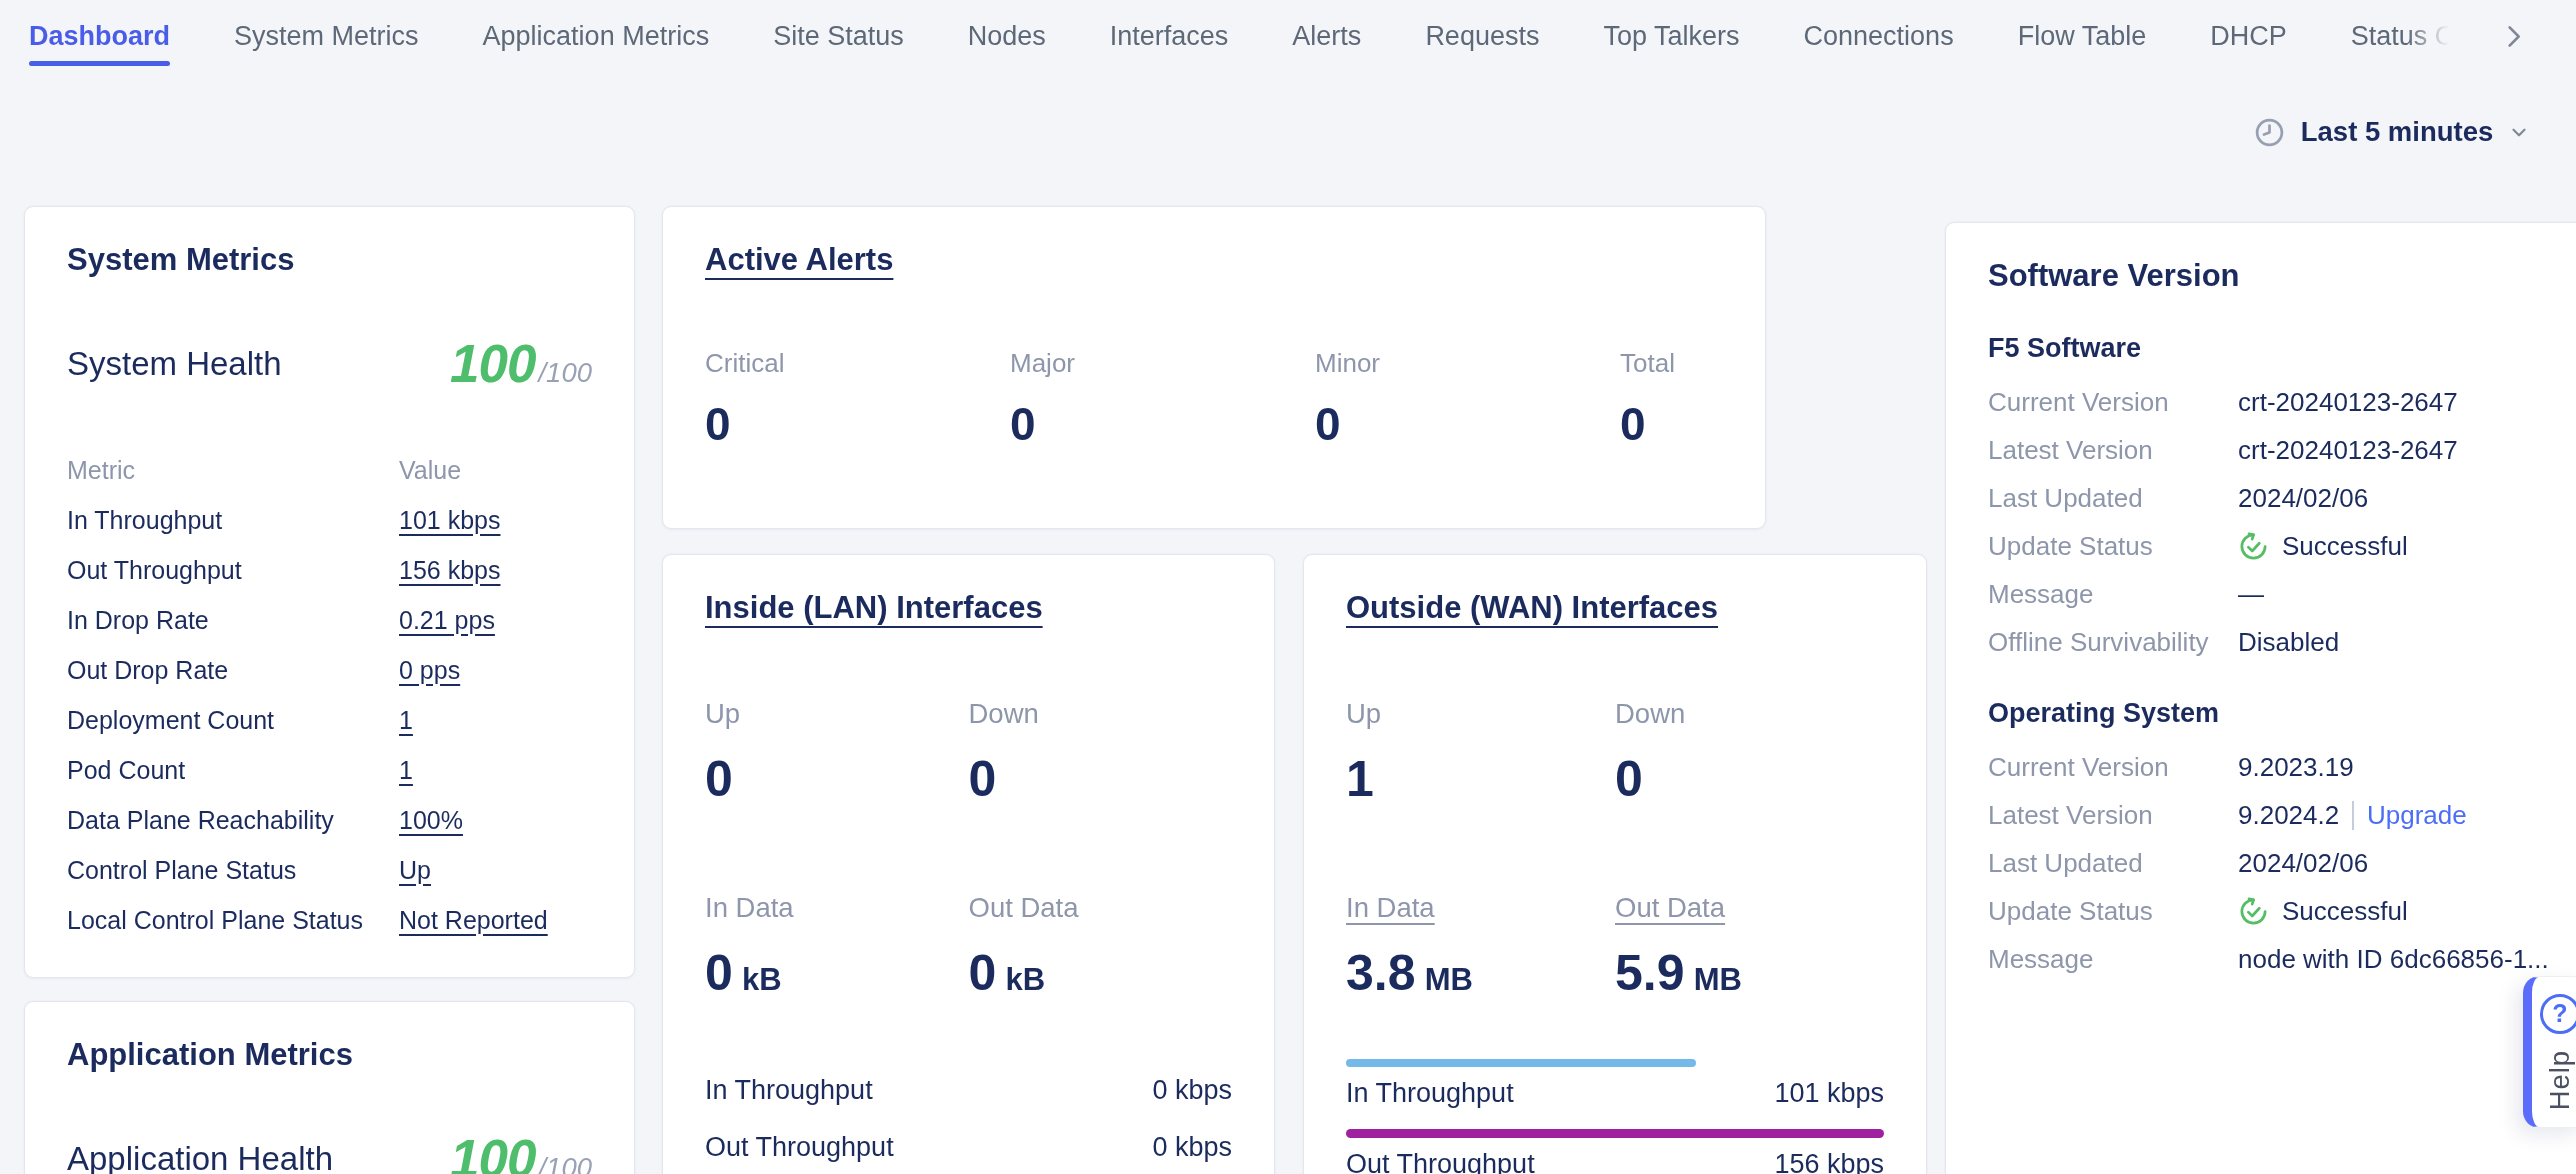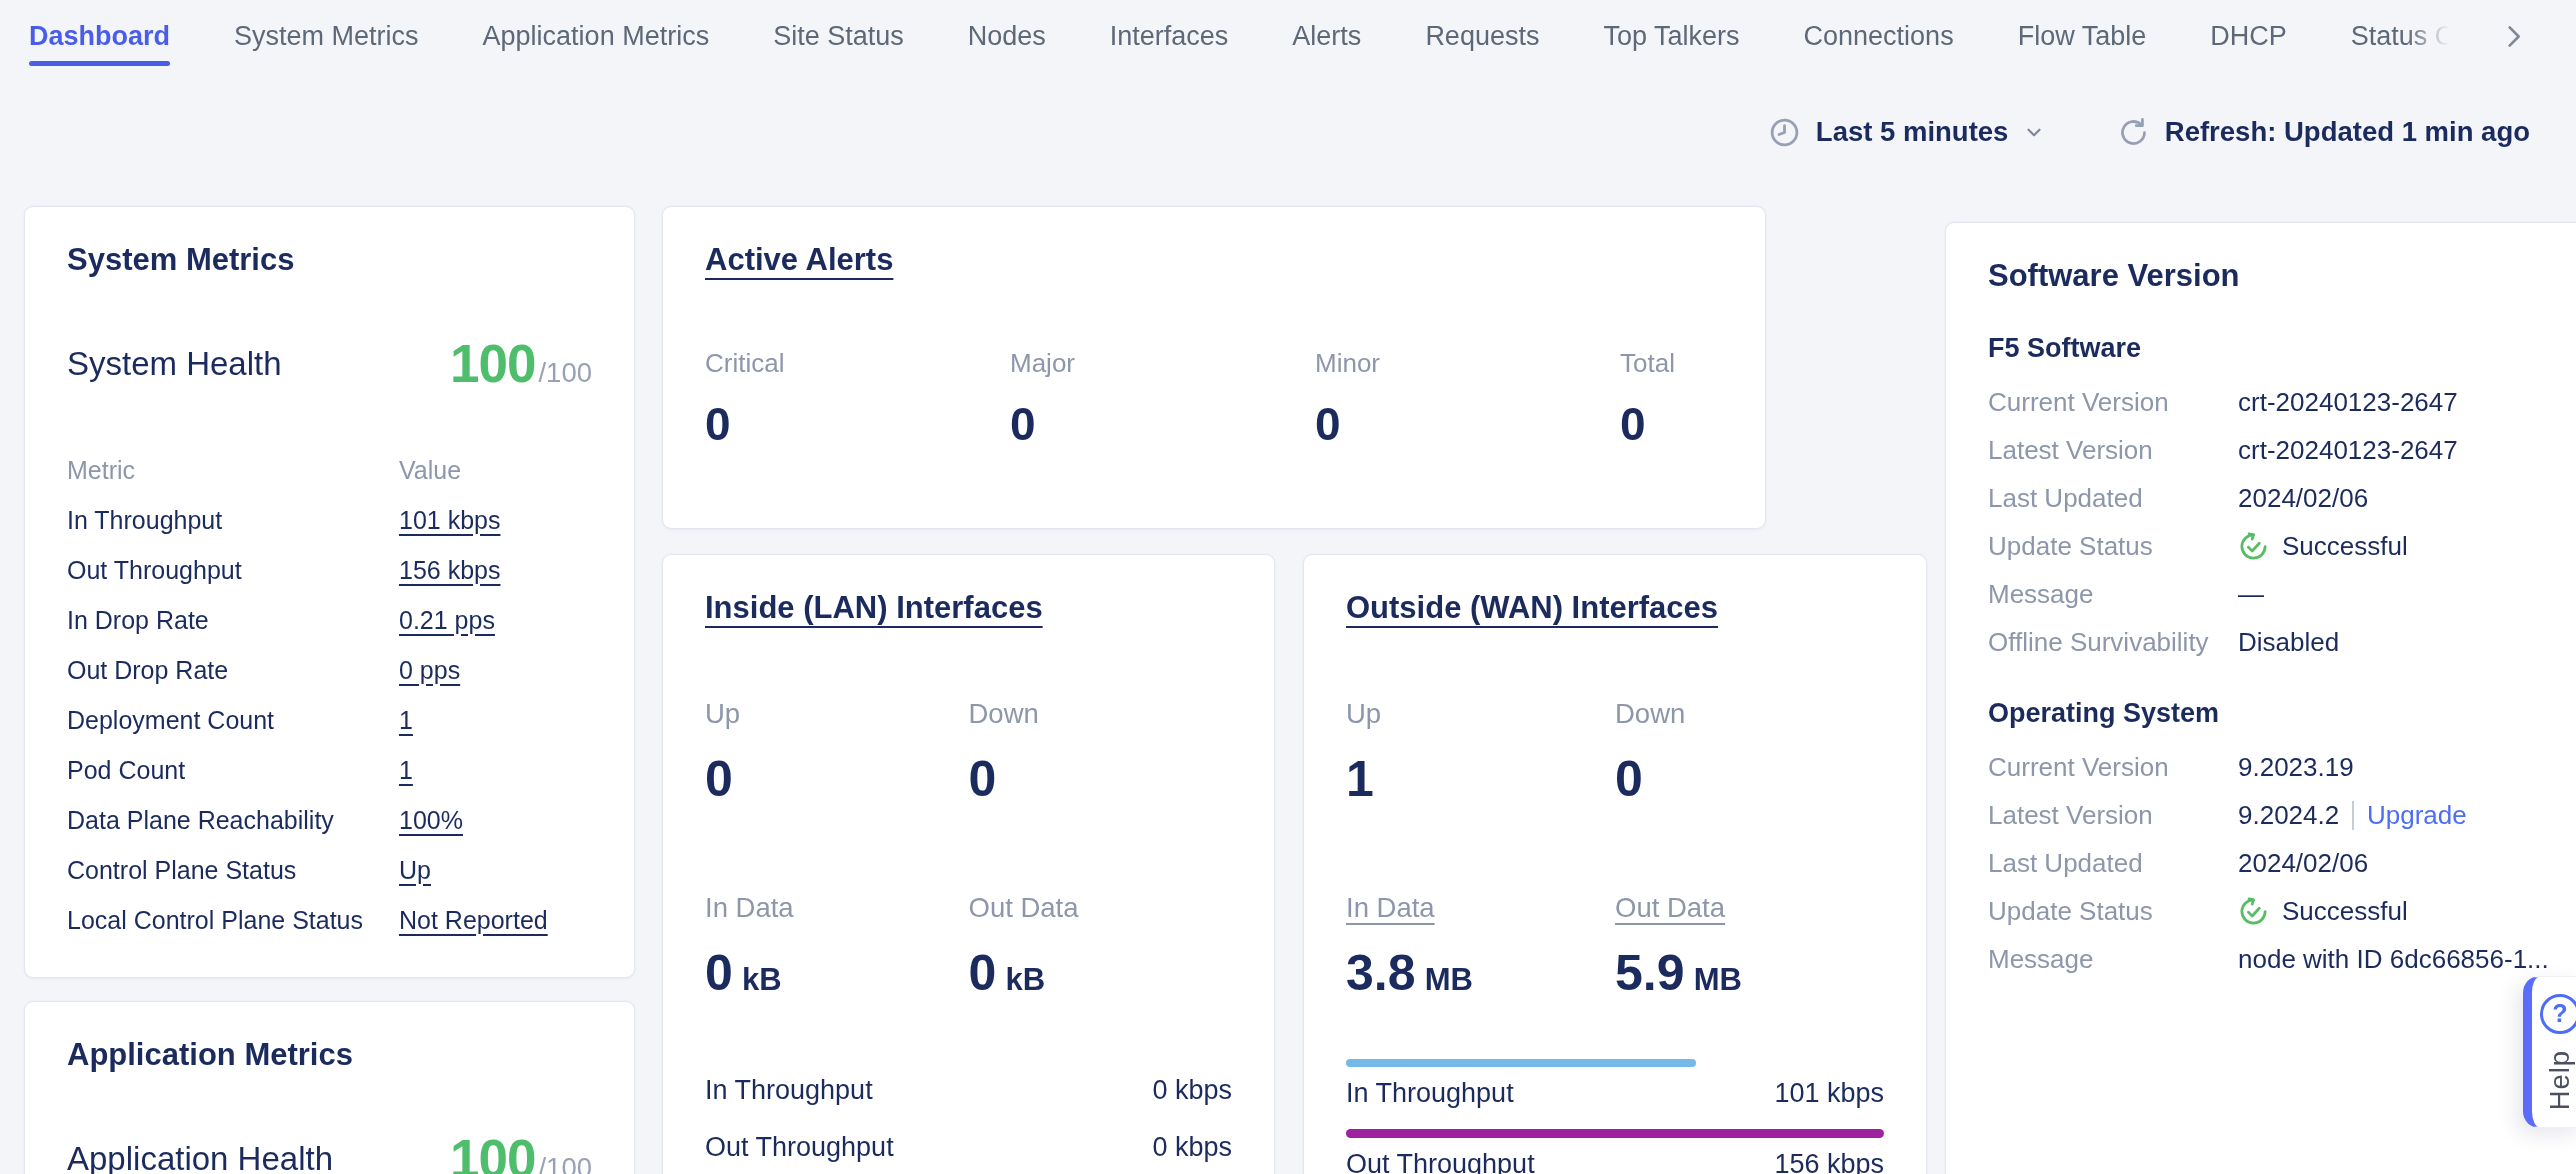--- a/index.html
+++ b/index.html
@@ -36,21 +36,21 @@
   #card-system  { left: 24px;  top: 206px; width: 611px;  height: 772px; }
   #card-alerts  { left: 662px; top: 206px; width: 1104px; height: 323px; }
   #card-lan     { left: 662px; top: 554px; width: 613px;  height: 716px; }
   #card-wan     { left: 1303px;top: 554px; width: 624px;  height: 716px; }
   #card-sw      { left: 1945px;top: 222px; width: 730px;  height: 960px; }
   #card-app     { left: 24px;  top: 1001px; width: 611px; height: 275px; }
 
   
   .health-row { display: flex; justify-content: space-between; align-items: center; margin-top: 55px; }
   .health-label { font-size: 33px; color: #1b2b5e; }
-  .health-value { display: flex; align-items: baseline; }
+  .health-value { display: flex; align-items: baseline; font-style: italic; }
   .health-num { font-size: 53px; font-weight: 700; color: #4fbe6c; letter-spacing: -0.9px; }
   .health-suffix { font-size: 27.5px; color: #99a1b4; margin-left: 2.8px; }
 
   
   .mtable { margin-top: 51px; }
   .mrow { display: grid; grid-template-columns: 332px 1fr; align-items: center; height: 50px; font-size: 25px; }
   .mhead { color: #8d96aa; }
   .mlabel { color: #1b2b5e; }
   .mvalue a, .val-link { color: #1b2b5e; text-decoration: underline; text-underline-offset: 4.6px; cursor: pointer; }
 
@@ -134,29 +134,20 @@
           <path d="M12 7v5l-4 1.5"></path>
         </svg>
     </span>
     <span class="tool-text">Last 5 minutes</span>
     <span>
       <svg class="icon" width="22" height="22" viewBox="0 0 24 24" fill="none" stroke="#7f8798" stroke-width="2.4" stroke-linecap="round" stroke-linejoin="round">
           <polyline points="6 9.5 12 15.5 18 9.5"></polyline>
         </svg>
     </span>
   </div>
-  <div class="tool-group">
-    <span>
-      <svg class="icon" width="33" height="33" viewBox="0 0 24 24" fill="none" stroke="#97a0b3" stroke-width="2" stroke-linecap="round" stroke-linejoin="round">
-          <path d="M20 12a8 8 0 1 1-2.4-5.7"></path>
-          <polyline points="18.5 2.5 18.5 7 14 7"></polyline>
-        </svg>
-    </span>
-    <span class="tool-text">Refresh: Updated 1 min ago</span>
-  </div>
 </div>
 
 <section class="card" id="card-system">
   <h2 class="card-title" style="margin:0">System Metrics</h2>
   <div class="health-row">
     <span class="health-label">System Health</span>
     <span class="health-value">
       <span class="health-num">100</span>
       <span class="health-suffix">/100</span>
     </span>

